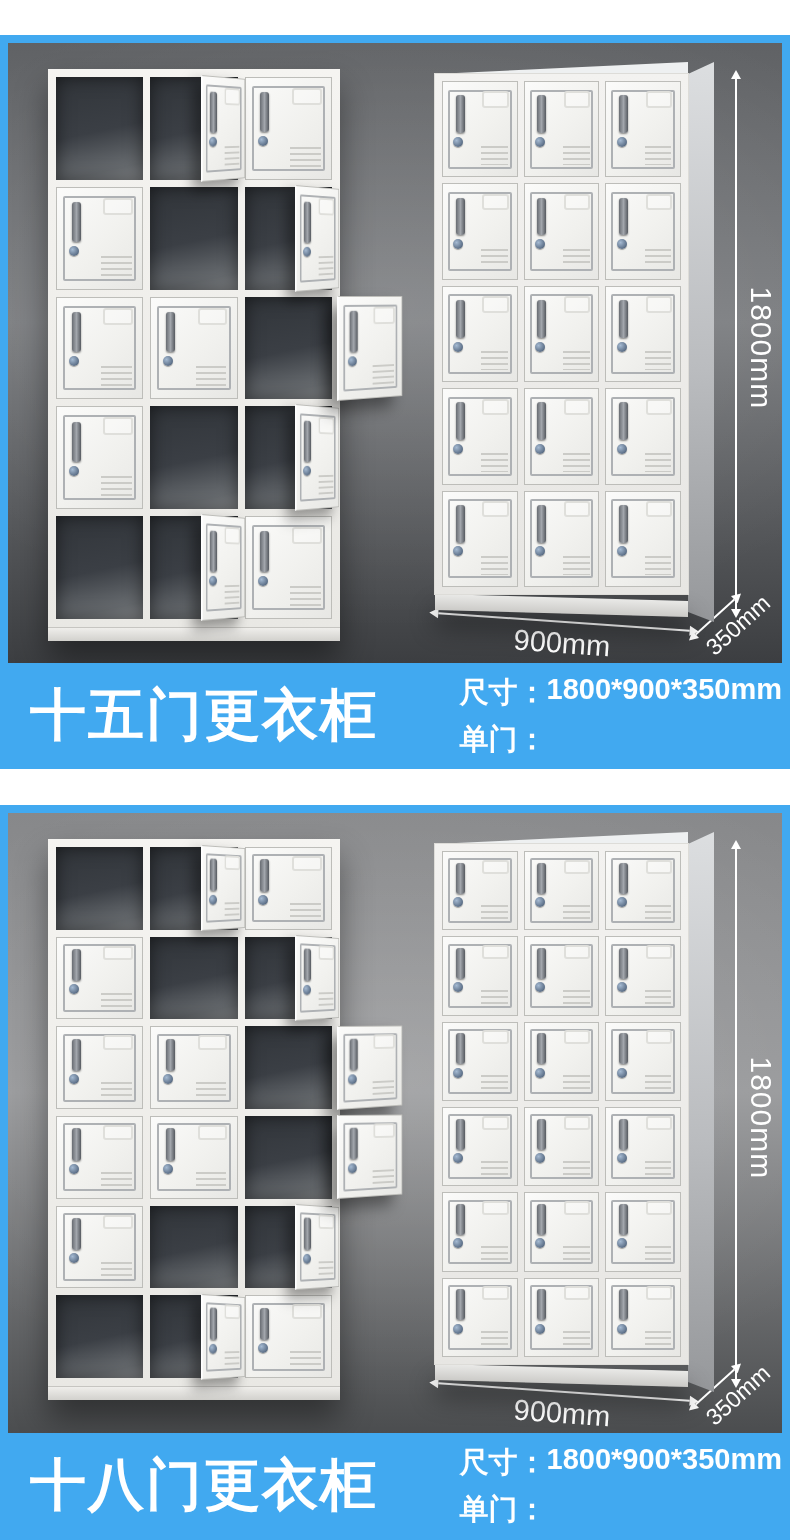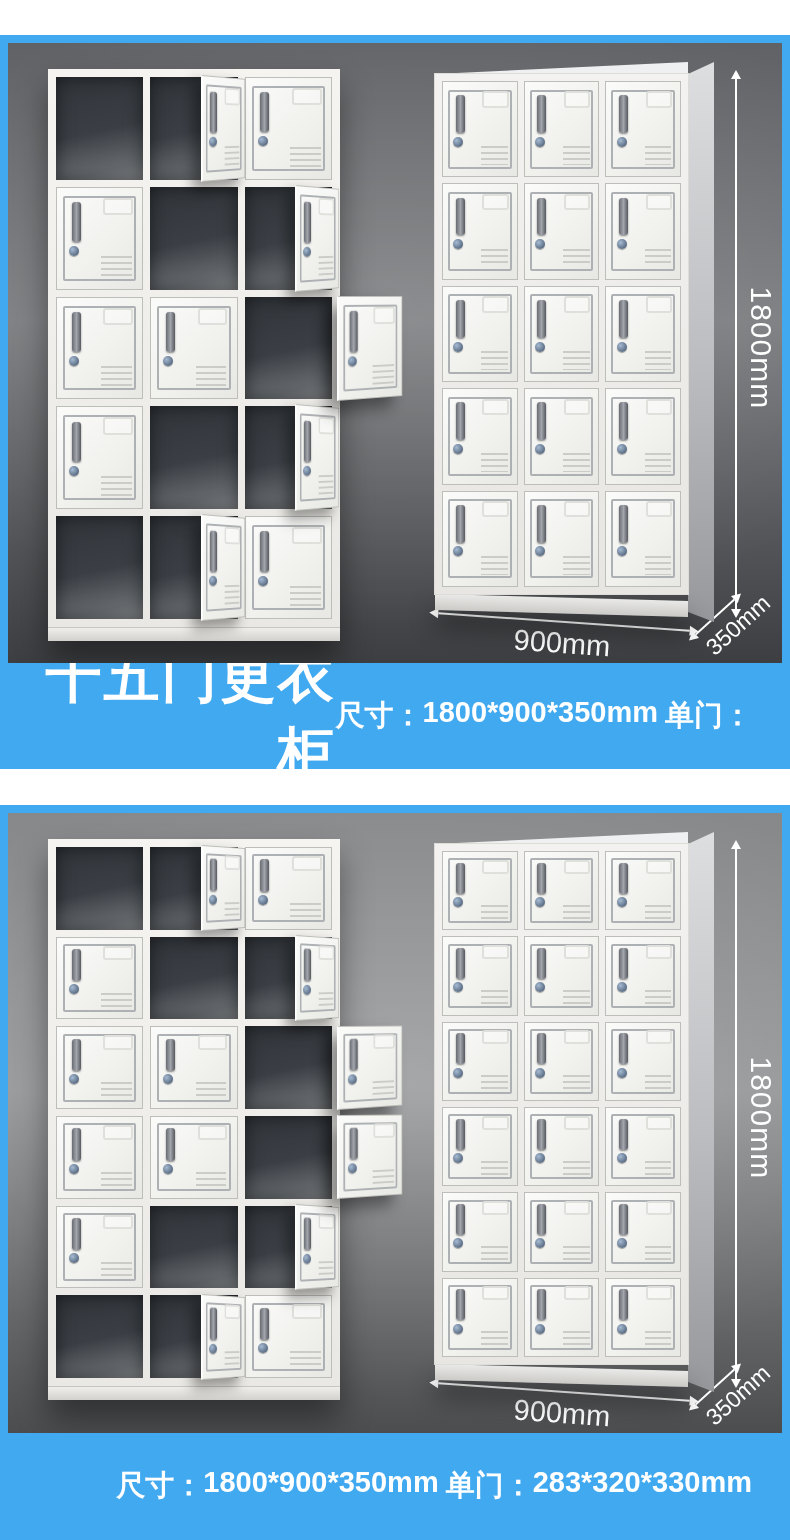--- a/index.html
+++ b/index.html
@@ -87,21 +87,21 @@
   .dim-label{position:absolute;color:var(--text-white);white-space:nowrap;}
   .label-height{left:695px;top:284px;width:115px;height:34px;line-height:34px;text-align:center;
         font-size:30px;letter-spacing:1px;transform:rotate(90deg);}
   .label-width{left:424px;top:584px;width:260px;text-align:center;font-size:29px;transform:rotate(4deg);}
   .label-depth{left:684px;top:568px;width:92px;height:28px;line-height:28px;text-align:center;
         font-size:23px;transform:rotate(-42deg);}
 
   
   .banner{height:106px;display:flex;align-items:center;color:var(--text-white);}
   .title{font-size:56px;font-weight:bold;margin:0 0 0 22px;letter-spacing:2px;text-align:right;}
-  .specs{margin-left:auto;margin-right:30px;display:flex;flex-direction:row;gap:7px;
+  .specs{margin-left:auto;display:flex;flex-direction:column;gap:7px;
          font-size:29px;font-weight:bold;}
   .spec-line{display:flex;white-space:nowrap;}
 </style>
 </head>
 <body>
 
 <div class="page">
 
   <section class="card s1">
     <div class="panel">
@@ -631,26 +631,26 @@
 
       <span class="dim-line dim-v"></span>
       <span class="dim-label label-height">1800mm</span>
       <span class="dim-line dim-h"></span>
       <span class="dim-label label-width">900mm</span>
       <span class="dim-line dim-d"></span>
       <span class="dim-label label-depth">350mm</span>
     </div>
 
     <div class="banner">
+      <h2 class="title">十八门更衣柜</h2>
       <div class="specs">
         <div class="spec-line">
           <span>尺寸：</span>
           <span>1800*900*350mm</span>
         </div>
         <div class="spec-line">
           <span>单门：</span>
-          <span>283*320*330mm</span>
         </div>
       </div>
     </div>
   </section>
 
 </div>
 
 </body></html>

